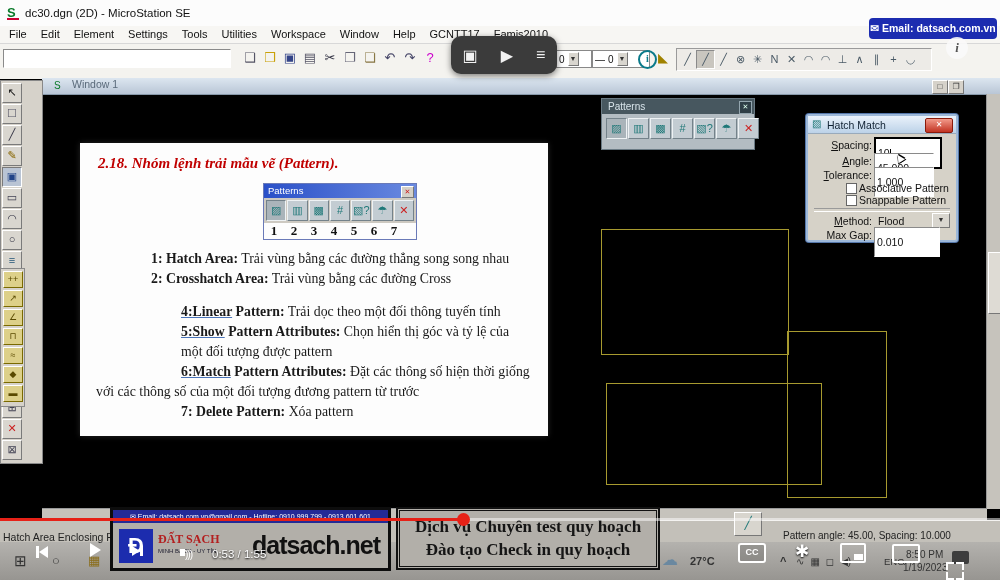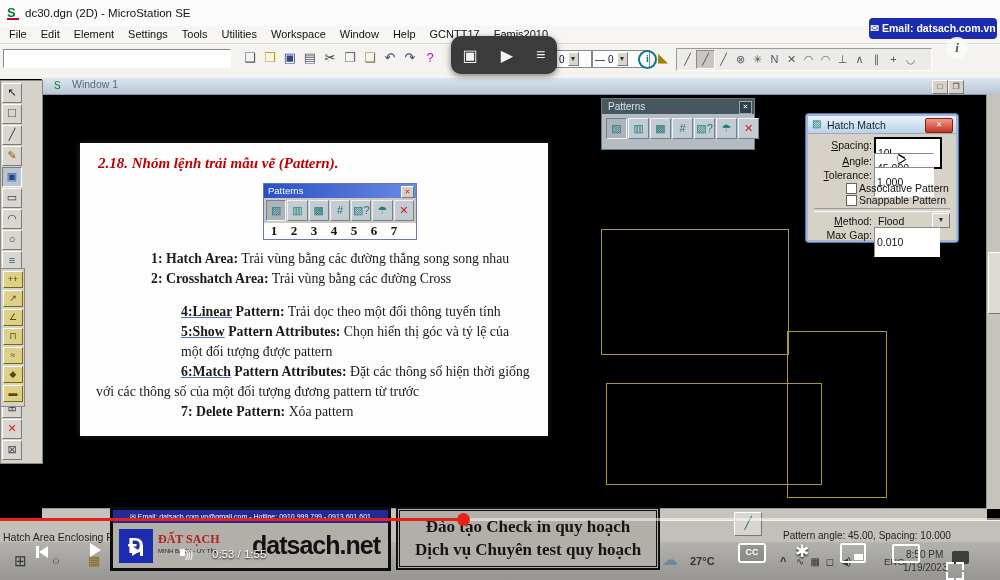--- a/index.html
+++ b/index.html
@@ -390,22 +390,22 @@
   <span class="bubble"></span>
 
   <div class="banner-left">
     <div class="bl-strip">✉ Email: datsach.com.vn@gmail.com - Hotline: 0910.999.799 - 0913.601.601</div>
     <div class="bl-logo">Đ</div>
     <div class="bl-brand">ĐẤT SẠCH</div>
     <div class="bl-sub">MINH BẠCH - UY TÍN</div>
     <div class="bl-site">datsach.net</div>
   </div>
   <div class="banner-right">
+    <div class="br-line">Dịch vụ Chuyên test quy hoạch</div>
     <div class="br-line">Đào tạo Check in quy hoạch</div>
-    <div class="br-line">Dịch vụ Chuyên test quy hoạch</div>
   </div>
 
   <div class="progress-track"></div>
   <div class="progress-fill" style="width:463px;"></div>
   <div class="progress-dot" style="left:457px;"></div>
 
   <div class="pc" style="left:36px;top:546px;"><span class="vbar"></span><span class="tri-l"></span></div>
   <div class="pc" style="left:90px;top:543px;">
       <div class="tri-r"></div>
     </div>

